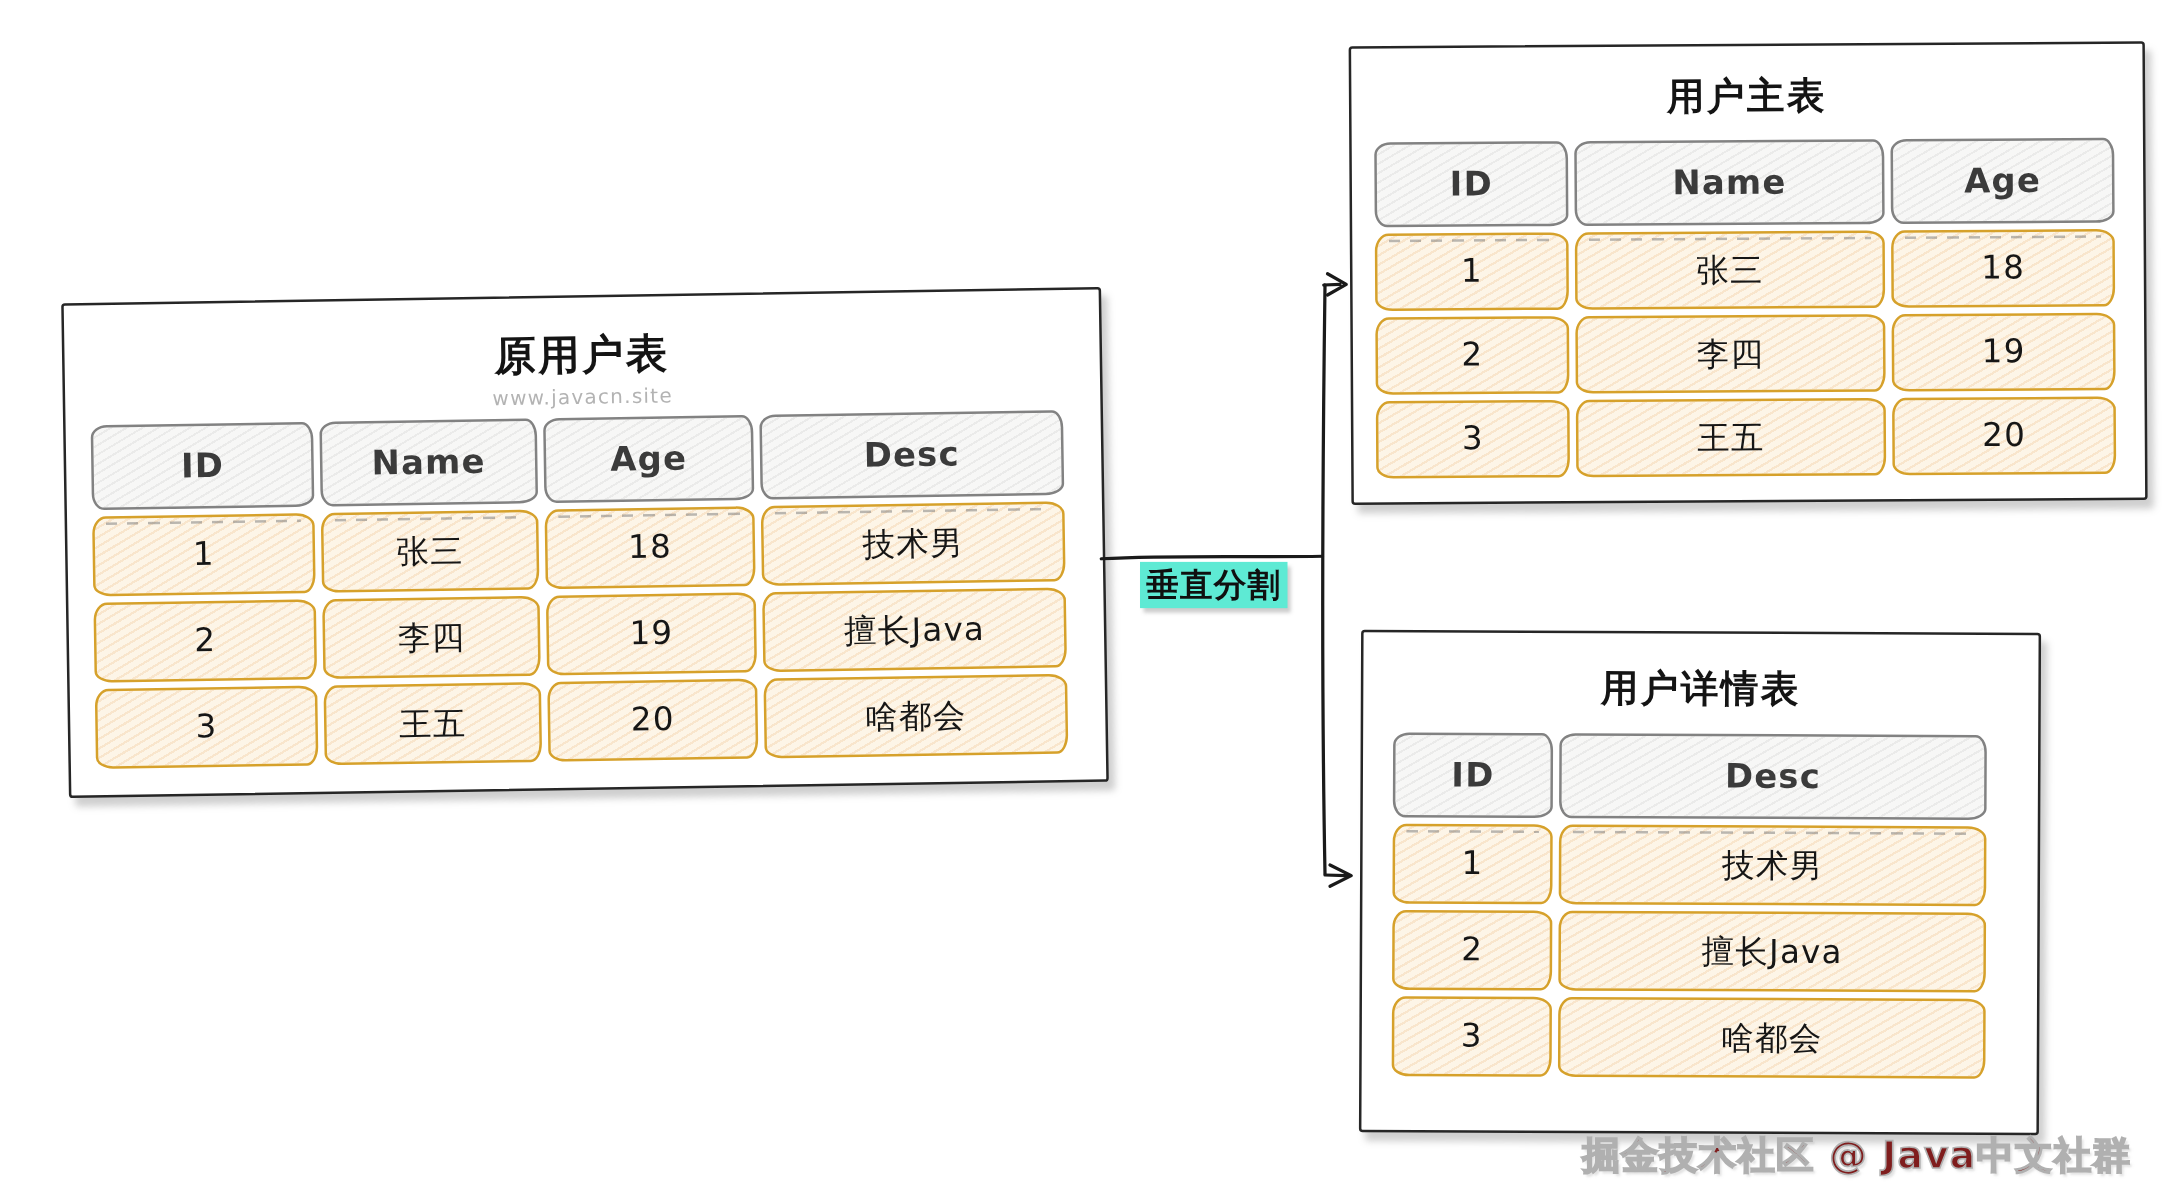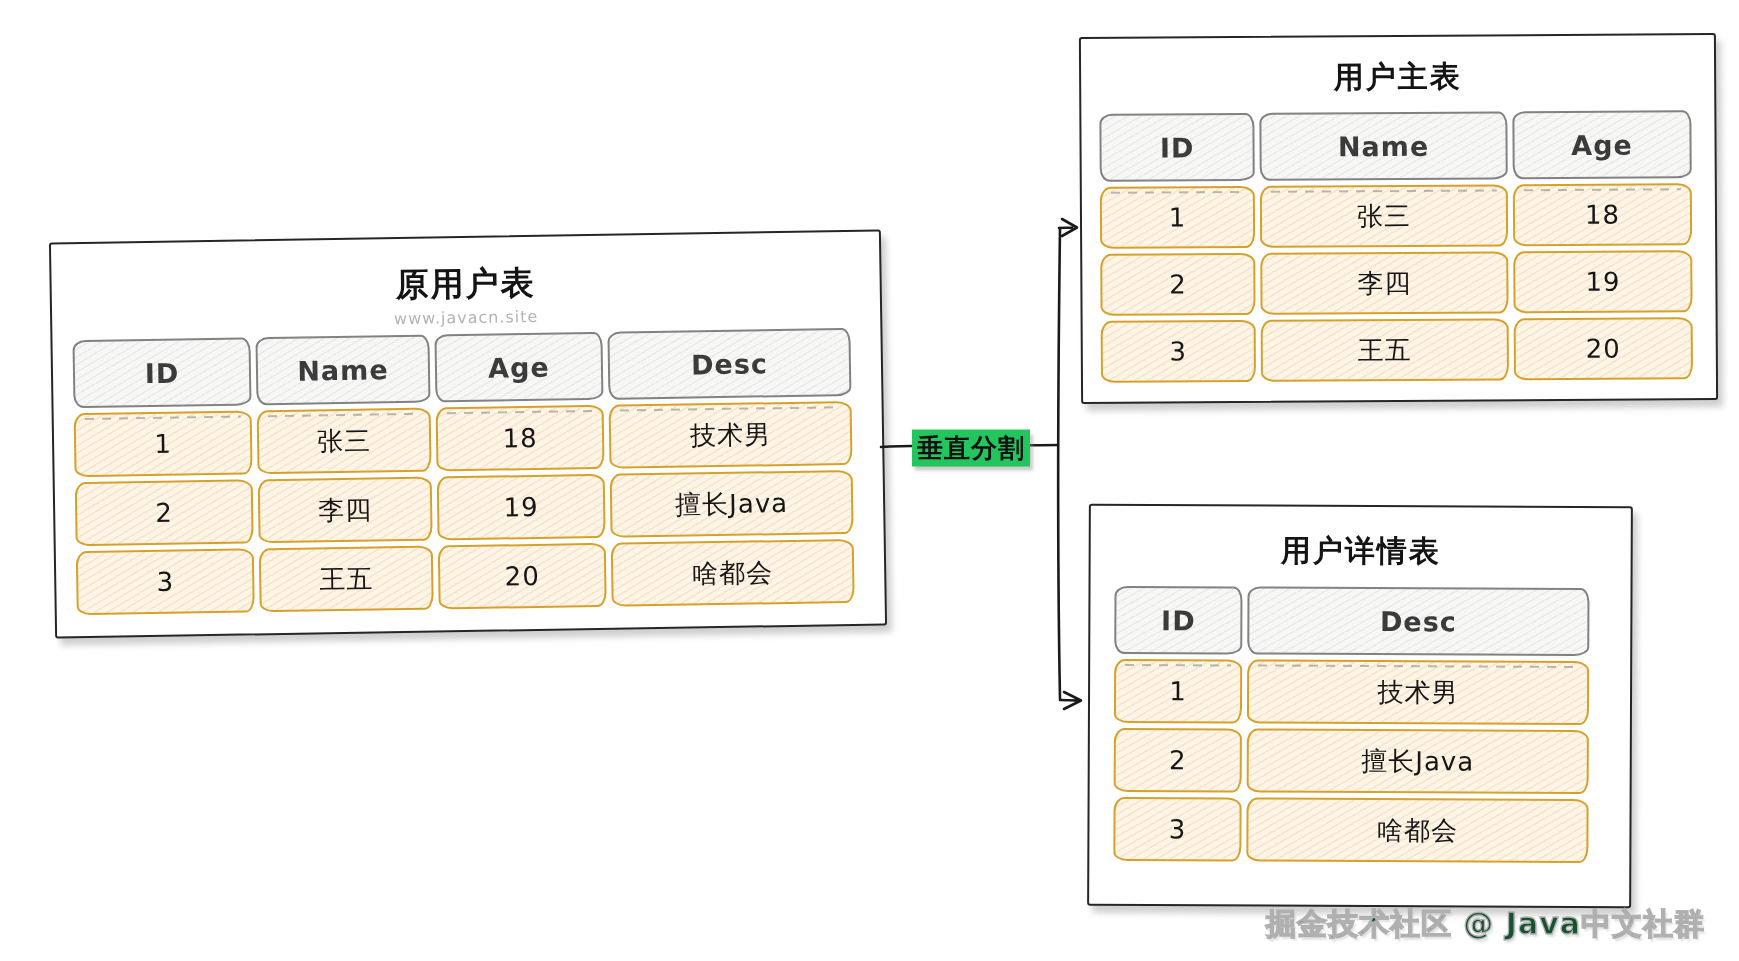--- a/index.html
+++ b/index.html
@@ -60,31 +60,31 @@
     background-size:calc(100% - 18px) 2px,auto;
     background-position:9px 3px,0 0;
     background-repeat:no-repeat,repeat;
   }
 
   
   #connector-svg{position:absolute;left:0;top:0;z-index:3;pointer-events:none;}
   .conn{stroke:#1a1a1a;stroke-width:2.6;fill:none;stroke-linecap:round;stroke-linejoin:round;}
 
   #split-label{
-    position:absolute;left:971px;top:448px;transform:translate(-50%,-50%);
-    z-index:4;background:#22c55e;padding:1px 5px;
+    position:absolute;left:971px;top:468px;transform:translate(-50%,-50%);
+    z-index:4;background:#5eead4;padding:1px 5px;
     font-size:26px;font-weight:700;color:#101010;letter-spacing:1px;
     box-shadow:3px 4px 3px rgba(140,140,140,.45);
   }
 
   
   #watermark{
     position:absolute;right:34px;bottom:16px;z-index:5;
     font-size:30px;font-weight:700;letter-spacing:1px;
-    color:#14532d;-webkit-text-stroke:1.3px #b0b0b0;
+    color:#7f1d1d;-webkit-text-stroke:1.3px #b0b0b0;
     text-shadow:2px 3px 2px rgba(170,170,170,.35);
   }
 </style>
 </head>
 <body>
 
 <div class="panel" id="panel-original">
   <div class="panel-title">原用户表</div>
   <div class="panel-subtitle">www.javacn.site</div>
   <div class="tbl" id="tbl-original">

